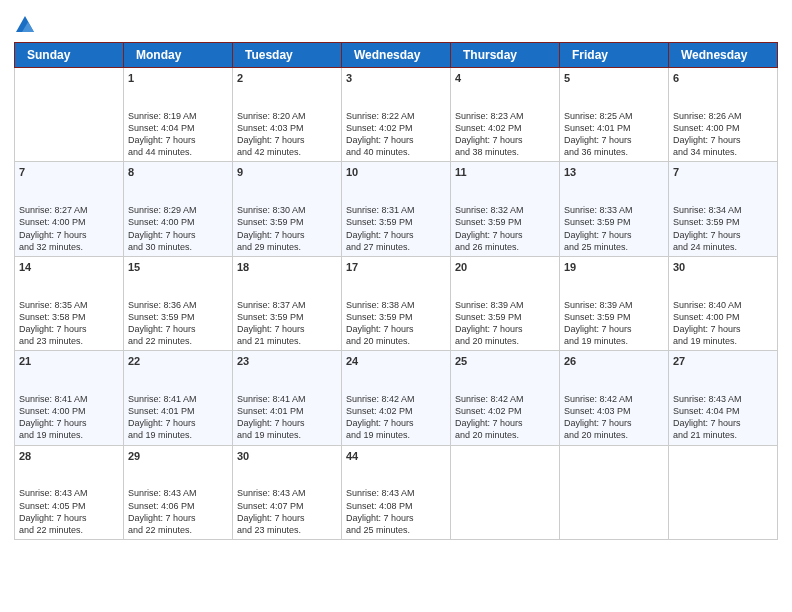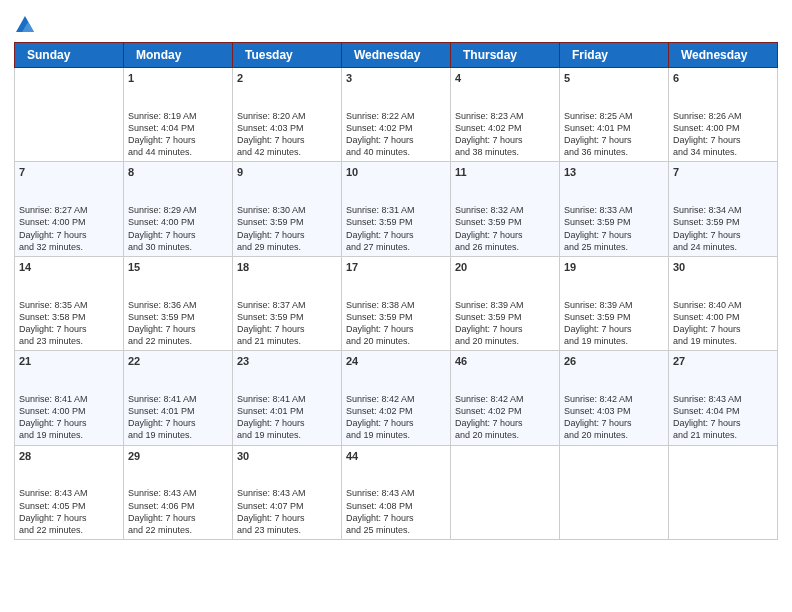--- a/index.html
+++ b/index.html
@@ -242,21 +242,21 @@
           </td>
           <td>
             <span class="day-number">23</span>
             <div class="day-info">Sunrise: 8:41 AM<br>Sunset: 4:01 PM<br>Daylight: 7 hours<br>and 19 minutes.</div>
           </td>
           <td>
             <span class="day-number">24</span>
             <div class="day-info">Sunrise: 8:42 AM<br>Sunset: 4:02 PM<br>Daylight: 7 hours<br>and 19 minutes.</div>
           </td>
           <td>
-            <span class="day-number">46</span>
+            <span class="day-number">25</span>
             <div class="day-info">Sunrise: 8:42 AM<br>Sunset: 4:02 PM<br>Daylight: 7 hours<br>and 20 minutes.</div>
           </td>
           <td>
             <span class="day-number">26</span>
             <div class="day-info">Sunrise: 8:42 AM<br>Sunset: 4:03 PM<br>Daylight: 7 hours<br>and 20 minutes.</div>
           </td>
           <td>
             <span class="day-number">27</span>
             <div class="day-info">Sunrise: 8:43 AM<br>Sunset: 4:04 PM<br>Daylight: 7 hours<br>and 21 minutes.</div>
           </td>

